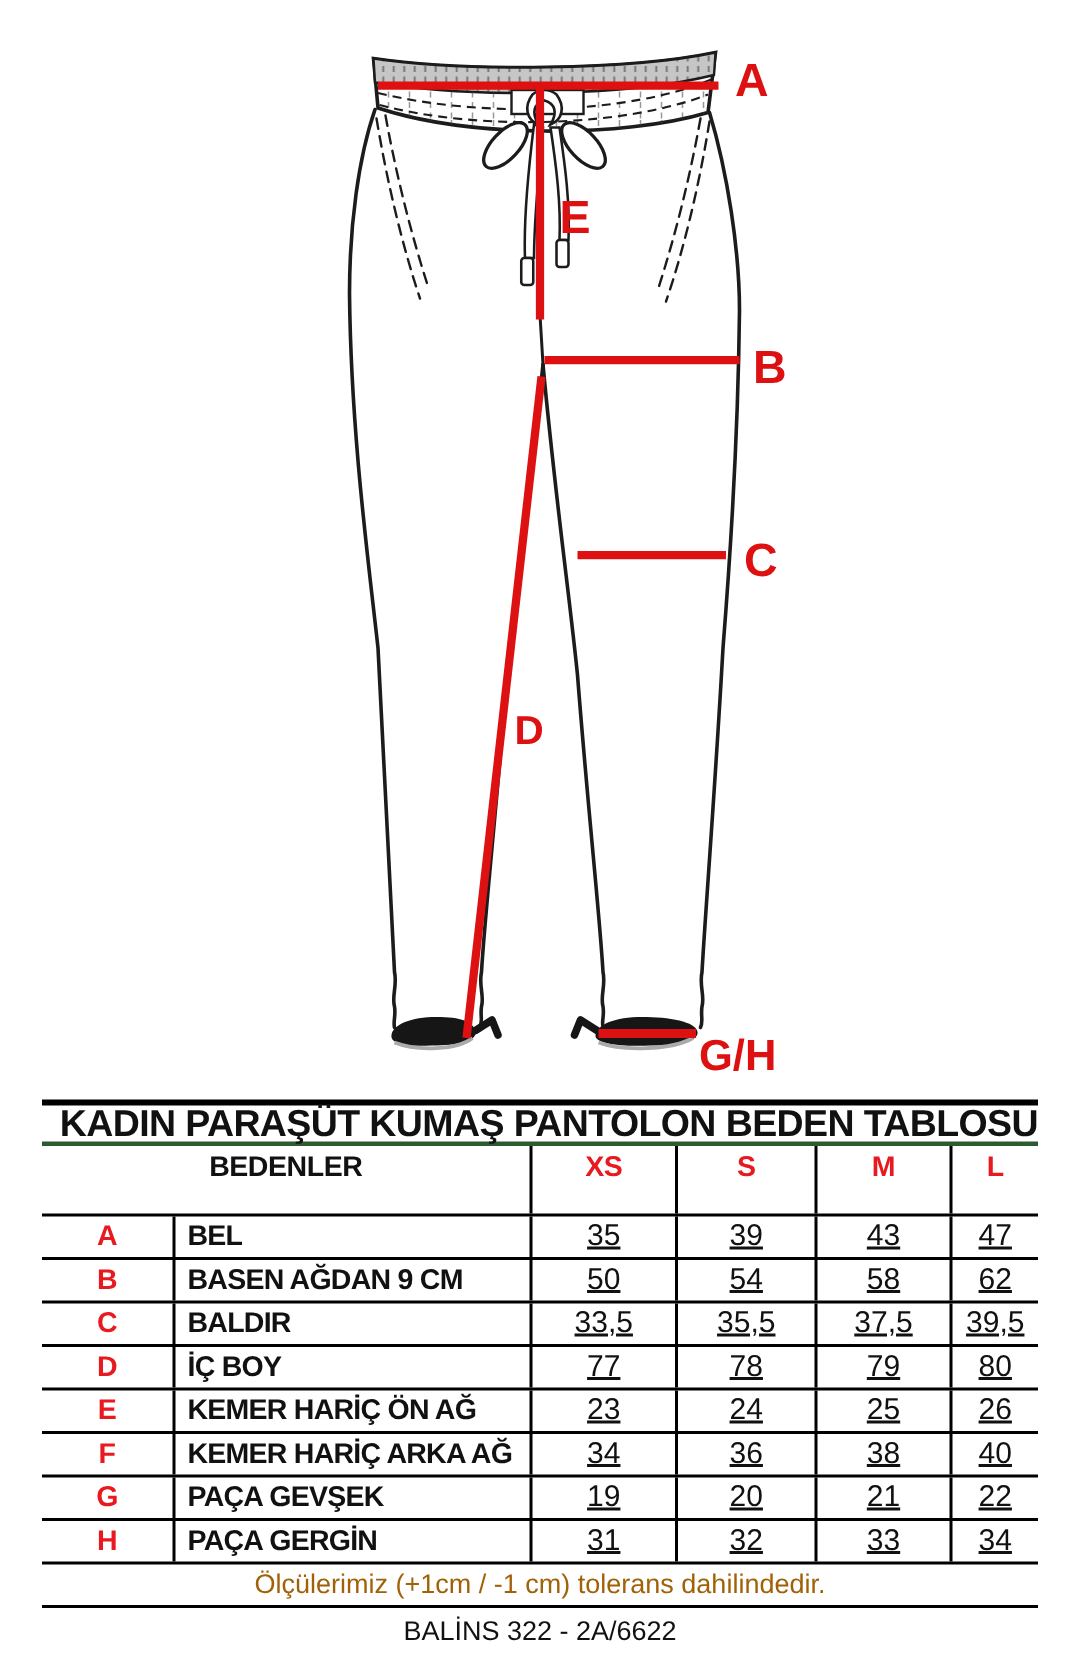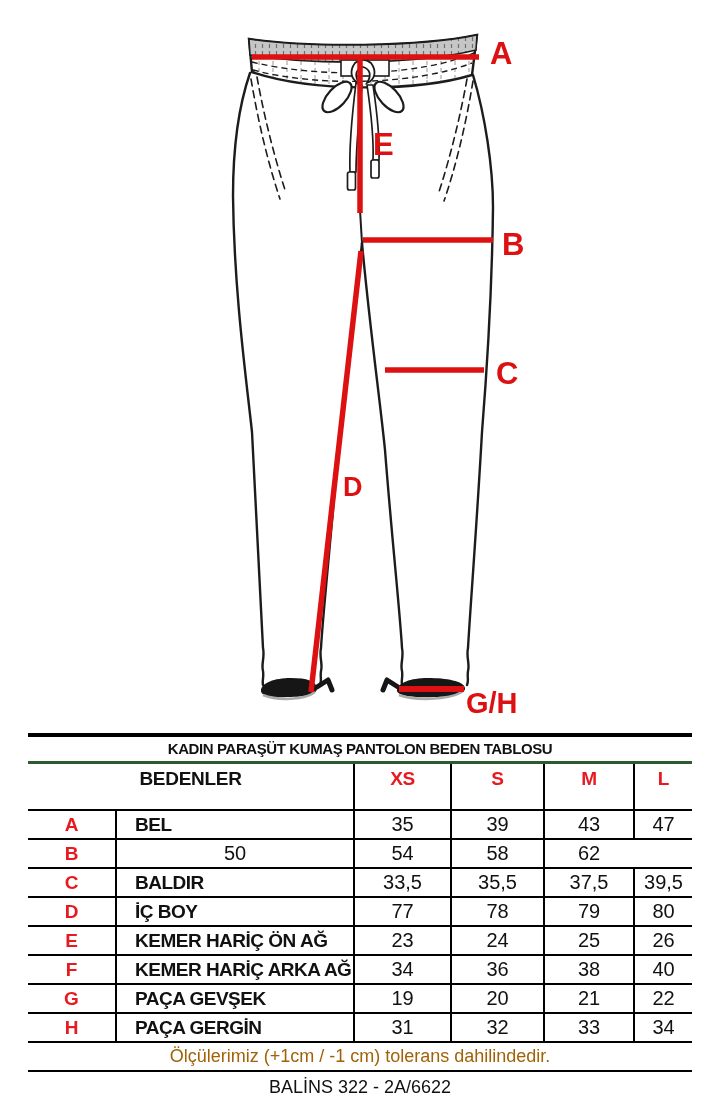--- a/index.html
+++ b/index.html
@@ -2,32 +2,32 @@
 <html><head>
 <meta charset="utf-8">
 <style>
   html,body{margin:0;padding:0;background:#fff;}
   body{width:721px;height:1105px;font-family:"Liberation Sans",sans-serif;overflow:hidden;}
   .page{position:relative;width:721px;height:1105px;background:#fff;}
   svg.diagram{display:block;}
 
   
   .size-table{margin:0 29px 0 28px;border-top:4px solid #000;}
-  .title-row{height:24px;line-height:24px;text-align:center;font-weight:bold;font-size:15px;
+  .title-row{height:24px;line-height:24px;text-align:right;font-weight:bold;font-size:25px;
              letter-spacing:-0.4px;border-bottom:3px solid #2d5b2f;color:#111;}
   .thead{display:grid;grid-template-columns:325px 97px 93px 90px 59px;height:45px;line-height:29px;}
   .thead .th{text-align:center;font-weight:bold;font-size:19px;letter-spacing:-0.3px;color:#111;overflow:hidden;}
   .thead .th + .th{border-left:2px solid #000;}
   .thead .size{color:#e8191f;}
   .tr{display:grid;grid-template-columns:87px 238px 97px 93px 90px 59px;height:27px;line-height:27px;border-top:2px solid #000;}
   .td{overflow:hidden;}
   .td + .td{border-left:2px solid #000;}
   .td.letter{color:#e8191f;font-weight:bold;font-size:19px;text-align:center;}
-  .td.label{font-weight:bold;font-size:19px;letter-spacing:-0.5px;padding-left:18px;color:#111;}
-  .td.num{font-size:20px;text-align:center;color:#111;}
+  .td.label{font-weight:bold;font-size:19px;letter-spacing:-0.5px;padding-left:8px;color:#111;}
+  .td.num{font-size:20px;text-align:center;color:#111;text-decoration:underline;}
   .tolerance{border-top:2px solid #000;border-bottom:2px solid #000;height:27px;line-height:27px;
              text-align:center;font-size:18px;color:#a16207;}
   .brand{height:30px;line-height:30px;text-align:center;font-weight:normal;font-size:18px;color:#111;}
 </style>
 </head>
 <body>
 
 <div class="page">
 
   <svg class="diagram" width="721" height="733" viewBox="0 0 721 733">
@@ -115,20 +115,21 @@
       <div class="td letter">A</div>
       <div class="td label">BEL</div>
       <div class="td num">35</div>
       <div class="td num">39</div>
       <div class="td num">43</div>
       <div class="td num">47</div>
     </div>
 
     <div class="tr">
       <div class="td letter">B</div>
+      <div class="td label">BASEN AĞDAN 9 CM</div>
       <div class="td num">50</div>
       <div class="td num">54</div>
       <div class="td num">58</div>
       <div class="td num">62</div>
     </div>
 
     <div class="tr">
       <div class="td letter">C</div>
       <div class="td label">BALDIR</div>
       <div class="td num">33,5</div>

